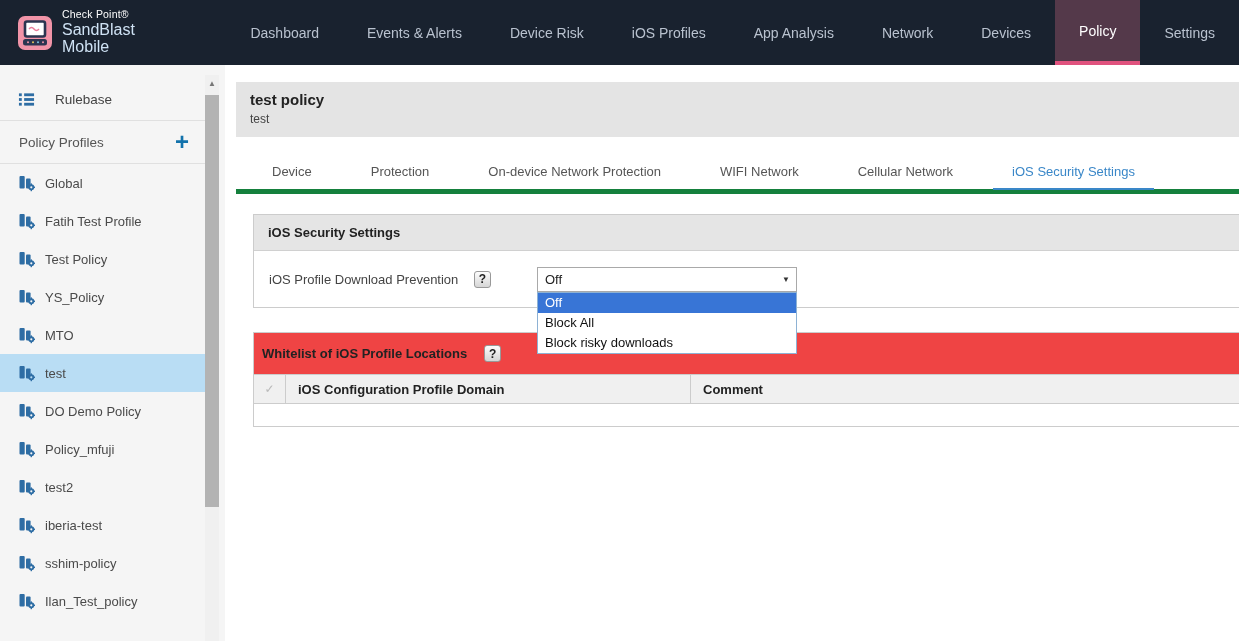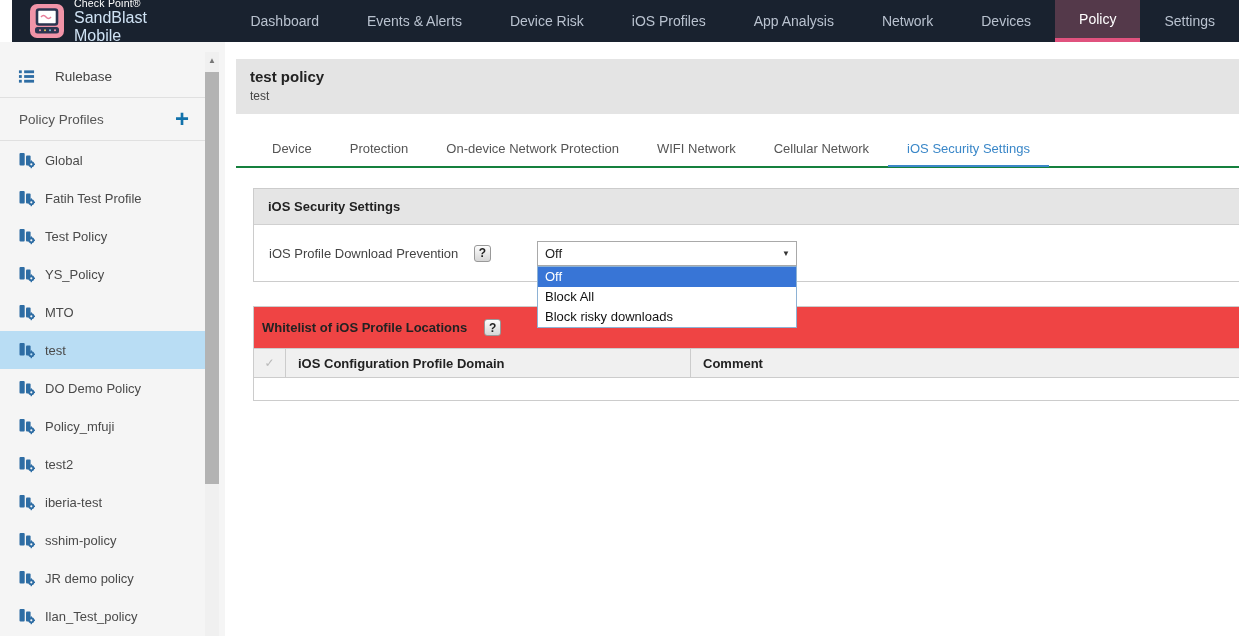--- a/index.html
+++ b/index.html
@@ -13,21 +13,21 @@
     --option-highlight:#3875d6;
   }
   *{box-sizing:border-box;}
   html,body{margin:0;padding:0;}
   body{
     width:1239px;height:641px;overflow:hidden;position:relative;
     background:#ffffff;font-family:"Liberation Sans",sans-serif;color:#333;
   }
   
   .navbar{
-    height:42px;background:var(--navbar-bg);display:flex;align-items:stretch;margin-left:12px;
+    height:65px;background:var(--navbar-bg);display:flex;align-items:stretch;
   }
   .brand{display:flex;align-items:center;padding-left:18px;cursor:pointer;}
   .brand-logo{width:34px;height:34px;flex-shrink:0;}
   .brand-text{margin-left:10px;line-height:1.1;}
   .brand-line1{font-size:10.5px;color:#ffffff;letter-spacing:.2px;}
   .brand-line2{font-size:16px;color:#cfe2f4;}
   .nav-items{display:flex;margin-left:42px;}
   .nav-item{
     display:flex;align-items:center;padding:4px 24px;font-size:14px;color:#b9c2cf;
     cursor:pointer;white-space:nowrap;
@@ -69,21 +69,21 @@
     font-size:8px;color:#777;cursor:pointer;}
   .sb-thumb{position:absolute;left:0;top:20px;width:14px;height:412px;background:#b3b3b3;cursor:pointer;}
   
   .main{flex:1;position:relative;background:#fff;overflow:visible;}
   .page-header{
     margin:17px 0 0 11px;background:#e4e4e4;padding:9px 0 11px 14px;
   }
   .page-title{font-size:15px;font-weight:bold;color:#222;}
   .page-subtitle{font-size:12px;color:#444;margin-top:4px;}
   .tabs{
-    margin:23px 0 0 11px;display:flex;border-bottom:2px solid #15803d;padding-left:17px;
+    margin:23px 0 0 11px;display:flex;border-bottom:5px solid #15803d;padding-left:17px;gap:21px;
   }
   .tab{
     padding:4px 19px 9px;font-size:13px;color:#555;cursor:pointer;white-space:nowrap;
   }
   .tab.active{
     color:var(--tab-active);border-bottom:2px solid var(--tab-active);margin-bottom:-1px;
   }
   .section{
     margin-left:28px;border:1px solid #ccc;border-right:none;
   }
@@ -326,33 +326,20 @@
             <rect x="1.5" y="2" width="5.2" height="12.5" rx="1"></rect>
             <rect x="8" y="4.5" width="4.6" height="10" rx="1"></rect>
             <rect x="12.6" y="9.4" width="1.4" height="2"></rect>
             <rect x="12.6" y="15.2" width="1.4" height="2"></rect>
             <rect x="9.7" y="12.6" width="2" height="1.4"></rect>
             <rect x="15" y="12.6" width="2" height="1.4"></rect>
             <circle cx="13.3" cy="13.3" r="3"></circle>
             <circle class="gear-hole" cx="13.3" cy="13.3" r="1.1"></circle>
           </svg>
         <span class="lbl">sshim-policy</span>
-      </div>
-      <div class="side-item">
-        <svg class="icon-svg" viewBox="0 0 18 18" width="18" height="18">
-            <rect x="1.5" y="2" width="5.2" height="12.5" rx="1"></rect>
-            <rect x="8" y="4.5" width="4.6" height="10" rx="1"></rect>
-            <rect x="12.6" y="9.4" width="1.4" height="2"></rect>
-            <rect x="12.6" y="15.2" width="1.4" height="2"></rect>
-            <rect x="9.7" y="12.6" width="2" height="1.4"></rect>
-            <rect x="15" y="12.6" width="2" height="1.4"></rect>
-            <circle cx="13.3" cy="13.3" r="3"></circle>
-            <circle class="gear-hole" cx="13.3" cy="13.3" r="1.1"></circle>
-          </svg>
-        <span class="lbl">JR demo policy</span>
       </div>
       <div class="side-item">
         <svg class="icon-svg" viewBox="0 0 18 18" width="18" height="18">
             <rect x="1.5" y="2" width="5.2" height="12.5" rx="1"></rect>
             <rect x="8" y="4.5" width="4.6" height="10" rx="1"></rect>
             <rect x="12.6" y="9.4" width="1.4" height="2"></rect>
             <rect x="12.6" y="15.2" width="1.4" height="2"></rect>
             <rect x="9.7" y="12.6" width="2" height="1.4"></rect>
             <rect x="15" y="12.6" width="2" height="1.4"></rect>
             <circle cx="13.3" cy="13.3" r="3"></circle>

